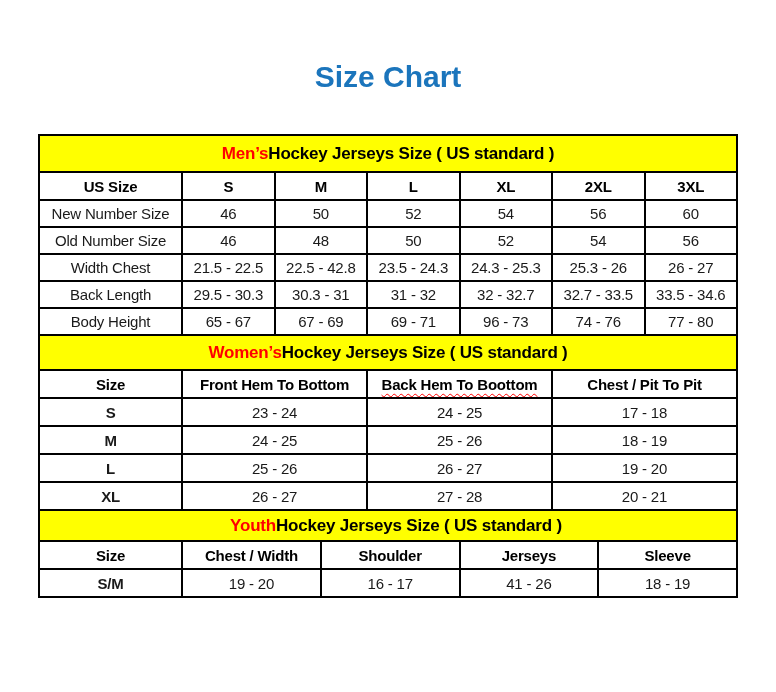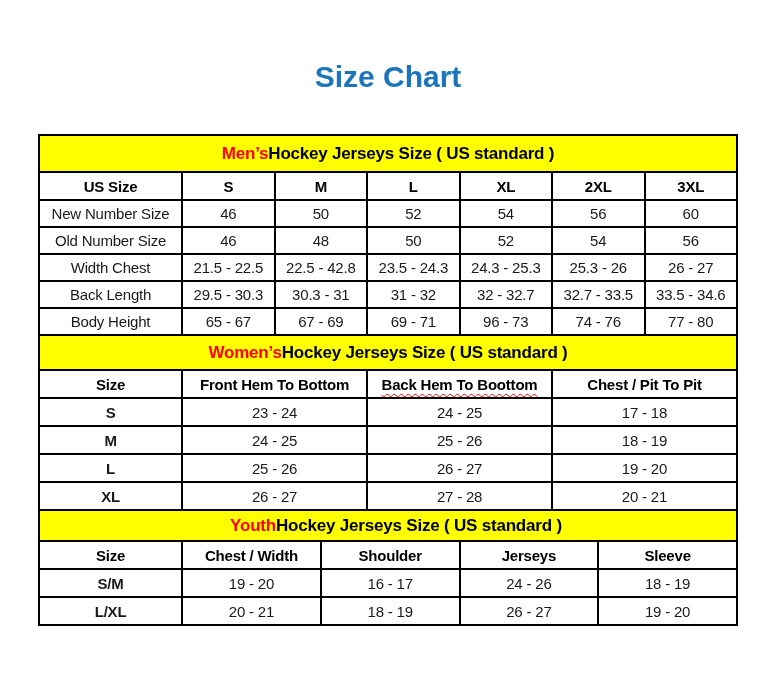--- a/index.html
+++ b/index.html
@@ -223,28 +223,21 @@
               <th>Shoulder</th>
               <th>Jerseys</th>
               <th>Sleeve</th>
             </tr>
           </thead>
           <tbody>
             <tr>
               <th scope="row">S/M</th>
               <td>19 - 20</td>
               <td>16 - 17</td>
-              <td>24 - 26</td>
+              <td>41 - 26</td>
               <td>18 - 19</td>
-            </tr>
-            <tr>
-              <th scope="row">L/XL</th>
-              <td>20 - 21</td>
-              <td>18 - 19</td>
-              <td>26 - 27</td>
-              <td>19 - 20</td>
             </tr>
           </tbody>
         </table>
     </section>
 
   </div>
 </div>
 
 </body></html>

